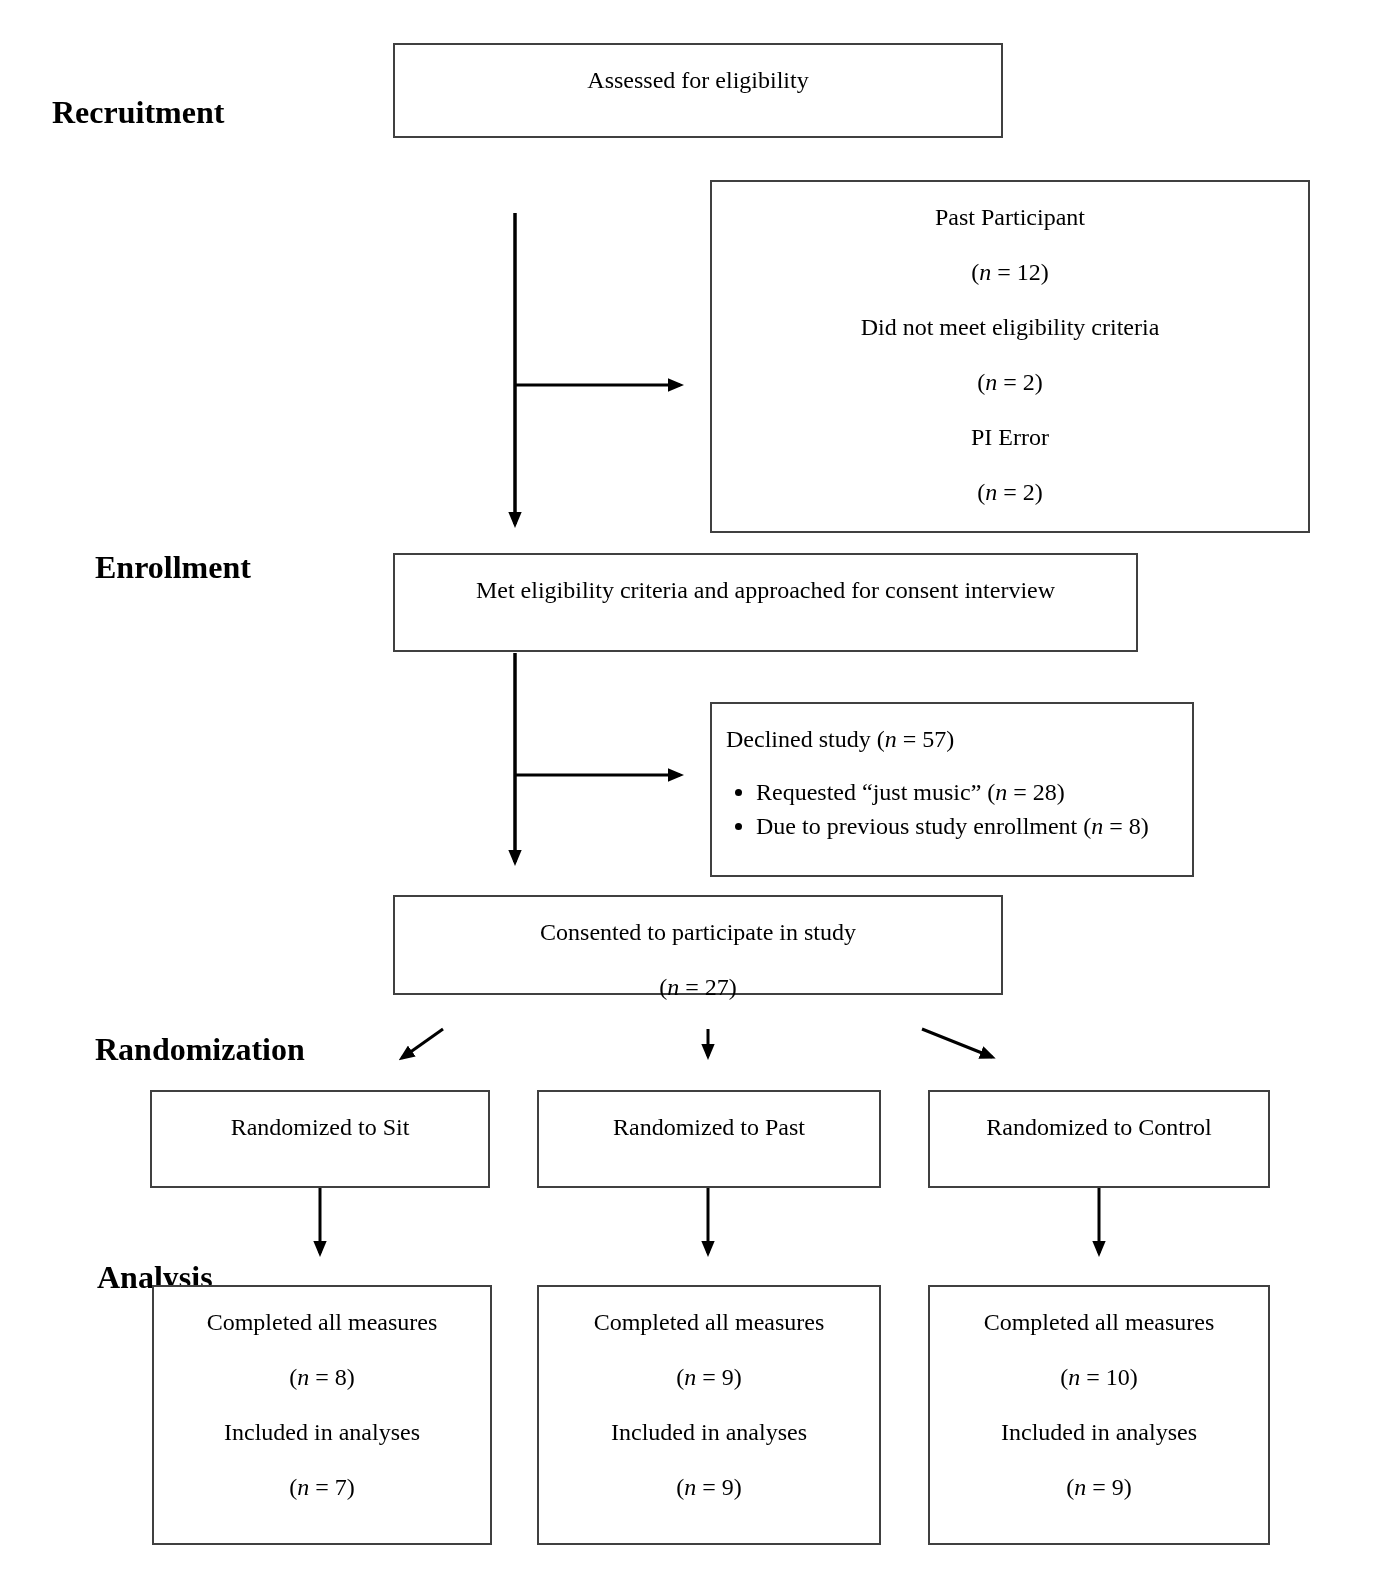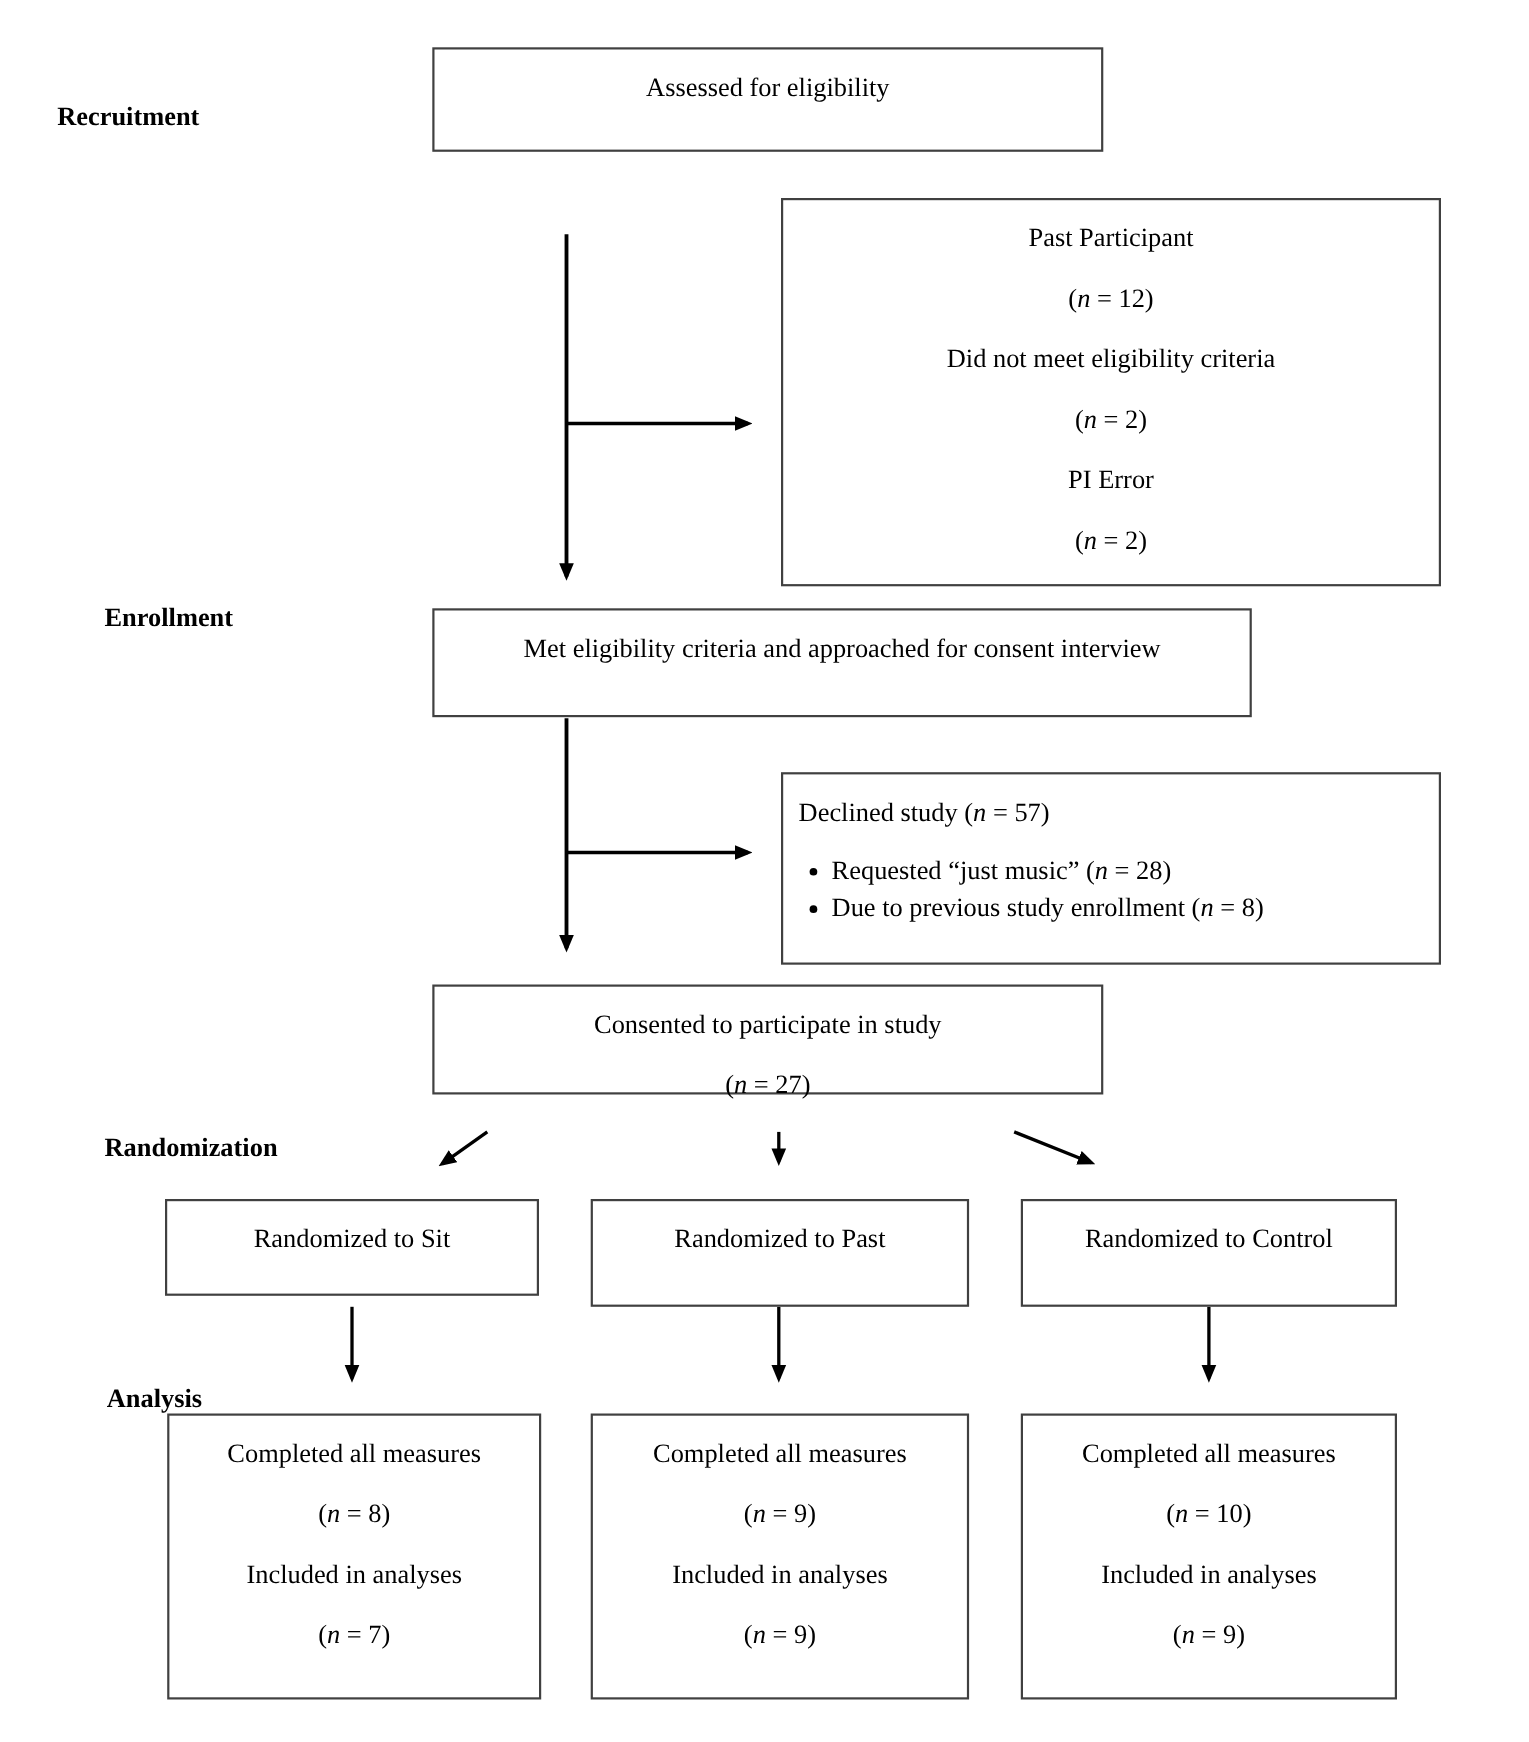--- a/index.html
+++ b/index.html
@@ -15,43 +15,43 @@
   }
   .arrows {
     position: absolute;
     left: 0; top: 0;
     width: 1390px; height: 1584px;
     pointer-events: none;
   }
   .stage-label {
     position: absolute;
     font-weight: bold;
-    font-size: 24px;
+    font-size: 32px;
     white-space: nowrap;
   }
   .sl-recruitment   { left: 52px;  top: 94px;  }
   .sl-enrollment    { left: 95px;  top: 549px; }
   .sl-randomization { left: 95px;  top: 1031px; }
   .sl-analysis      { left: 97px;  top: 1225px; margin-top: 34px; }
   .box {
     position: absolute;
     box-sizing: border-box;
     border: 2px solid #404040;
     background: #ffffff;
     text-align: center;
     padding-top: 8px;
   }
   .bl { line-height: 55px; white-space: nowrap; }
   .b-assessed  { left: 393px; top: 43px;   width: 610px; height: 95px; }
   .b-excl      { left: 710px; top: 180px;  width: 600px; height: 353px; }
   .b-eligible  { left: 393px; top: 553px;  width: 745px; height: 99px; }
-  .b-declined  { left: 710px; top: 702px;  width: 600px; height: 175px;
+  .b-declined  { left: 710px; top: 702px;  width: 484px; height: 175px;
                  text-align: left; padding-left: 14px; padding-right: 8px; }
   .b-consented { left: 393px; top: 895px;  width: 610px; height: 100px; }
-  .b-sit       { left: 150px; top: 1090px; width: 340px; height: 88px; }
+  .b-sit       { left: 150px; top: 1090px; width: 340px; height: 98px; }
   .b-stand     { left: 537px; top: 1090px; width: 344px; height: 98px; }
   .b-control   { left: 928px; top: 1090px; width: 342px; height: 98px; }
   .b-asit      { left: 152px; top: 1285px; width: 340px; height: 260px; }
   .b-astand    { left: 537px; top: 1285px; width: 344px; height: 260px; }
   .b-acontrol  { left: 928px; top: 1285px; width: 342px; height: 260px; }
   .b-declined ul {
     margin: 8px 0 0 0;
     padding-left: 30px;
     list-style: disc outside;
   }

